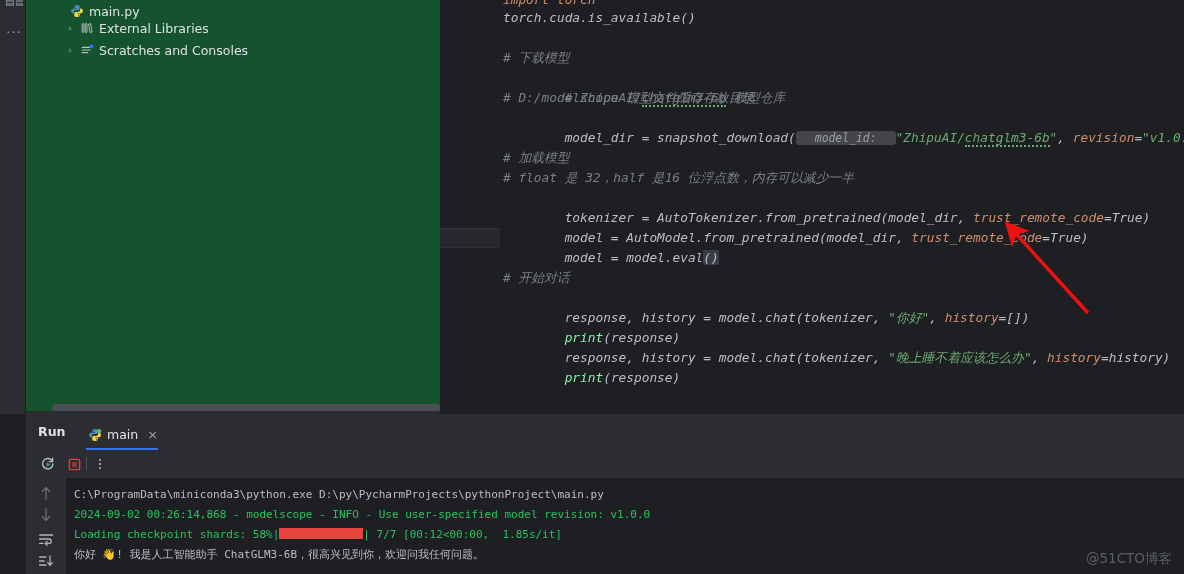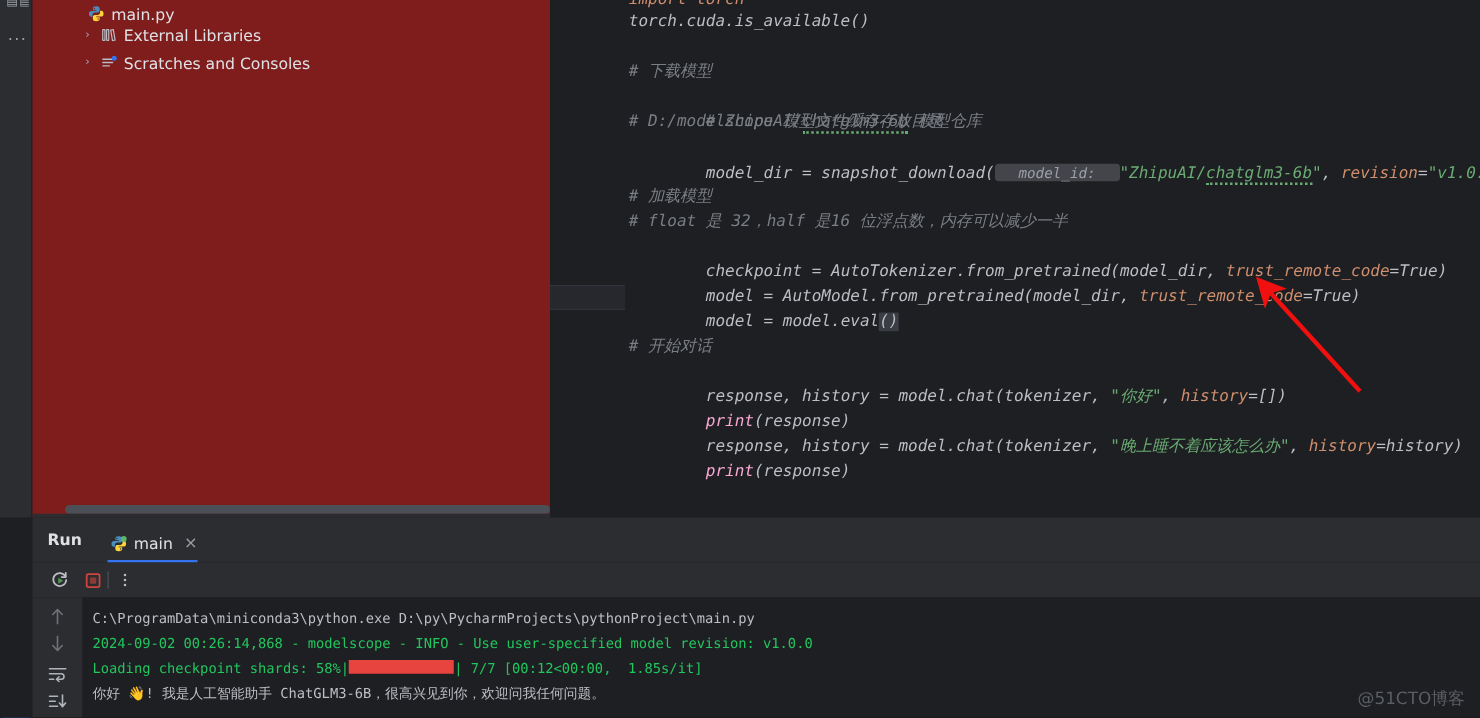--- a/index.html
+++ b/index.html
@@ -35,21 +35,21 @@
     display: flex; align-items: center; justify-content: center;
   }
   .rail-run .dot {
     position: absolute; right: 3px; top: 3px; width: 6px; height: 6px;
     border-radius: 50%; background: #5fb865;
   }
 
   
   .project {
     position: absolute; left: 26px; top: 0; width: 414px; height: 414px;
-    background: #7f1d1d;
+    background: #14532d;
     text-align: right;
   }
   .tree-row {
     position: relative; height: 22px; display: flex; align-items: center;
     padding-left: 0px; color: #dfe1e5; font-size: 12.5px; white-space: nowrap;
   }
   .chev {
     width: 16px; height: 16px; display: inline-flex;
     align-items: center; justify-content: center;
     color: #a7abb3; font-size: 9px; flex: 0 0 16px;
@@ -94,21 +94,21 @@
     font-family: "DejaVu Sans Mono", "Liberation Mono", monospace;
     color: #bcbec4;
   }
   .hl-line {
     position: absolute; left: 0; width: 744px; height: 20px;
     background: #26282e; border-top: 1px solid #2f3238; border-bottom: 1px solid #2f3238;
   }
   .kw  { color: #cf8e6d; }   
   .str { color: #6aab73; }   
   .cmt { color: #7a7e85; }   
-  .fn  { color: #f9a8d4; }
+  .fn  { color: #86efac; }
   .plain { color: #bcbec4; }
   .hint {
     background: #43454a; color: #9da0a8; border-radius: 3px;
     padding: 0 19px; font-size: 11.4px;
   }
   .sq {
     border-bottom: 2px dotted #6aab73;
     padding-bottom: 0px;
   }
   .bracket-hl { background: #3a3d43; border-radius: 1px; }
@@ -286,21 +286,21 @@
 
       <div class="cl" style="top:108px">
         <span class="plain">model_dir = snapshot_download(</span><span class="hint">model_id:</span><span class="str">"ZhipuAI/</span><span class="str sq">chatglm3-6b</span><span class="str">"</span><span class="plain">, </span><span class="kw">revision</span><span class="plain">=</span><span class="str">"v1.0.0"</span><span class="plain">)</span>
       </div>
 
       <div class="cl cmt" style="top:148px"># 加载模型</div>
 
       <div class="cl cmt" style="top:168px"># float 是 32，half 是16 位浮点数，内存可以减少一半</div>
 
       <div class="cl" style="top:188px">
-        <span class="plain">checkpoint = AutoTokenizer.from_pretrained(model_dir, </span><span class="kw">trust_remote_code</span><span class="plain">=True)</span>
+        <span class="plain">tokenizer = AutoTokenizer.from_pretrained(model_dir, </span><span class="kw">trust_remote_code</span><span class="plain">=True)</span>
       </div>
 
       <div class="cl" style="top:208px">
         <span class="plain">model = AutoModel.from_pretrained(model_dir, </span><span class="kw">trust_remote_code</span><span class="plain">=True)</span>
       </div>
 
       <div class="cl" style="top:228px">
         <span class="plain">model = model.eval</span><span class="plain bracket-hl">()</span>
       </div>
 

